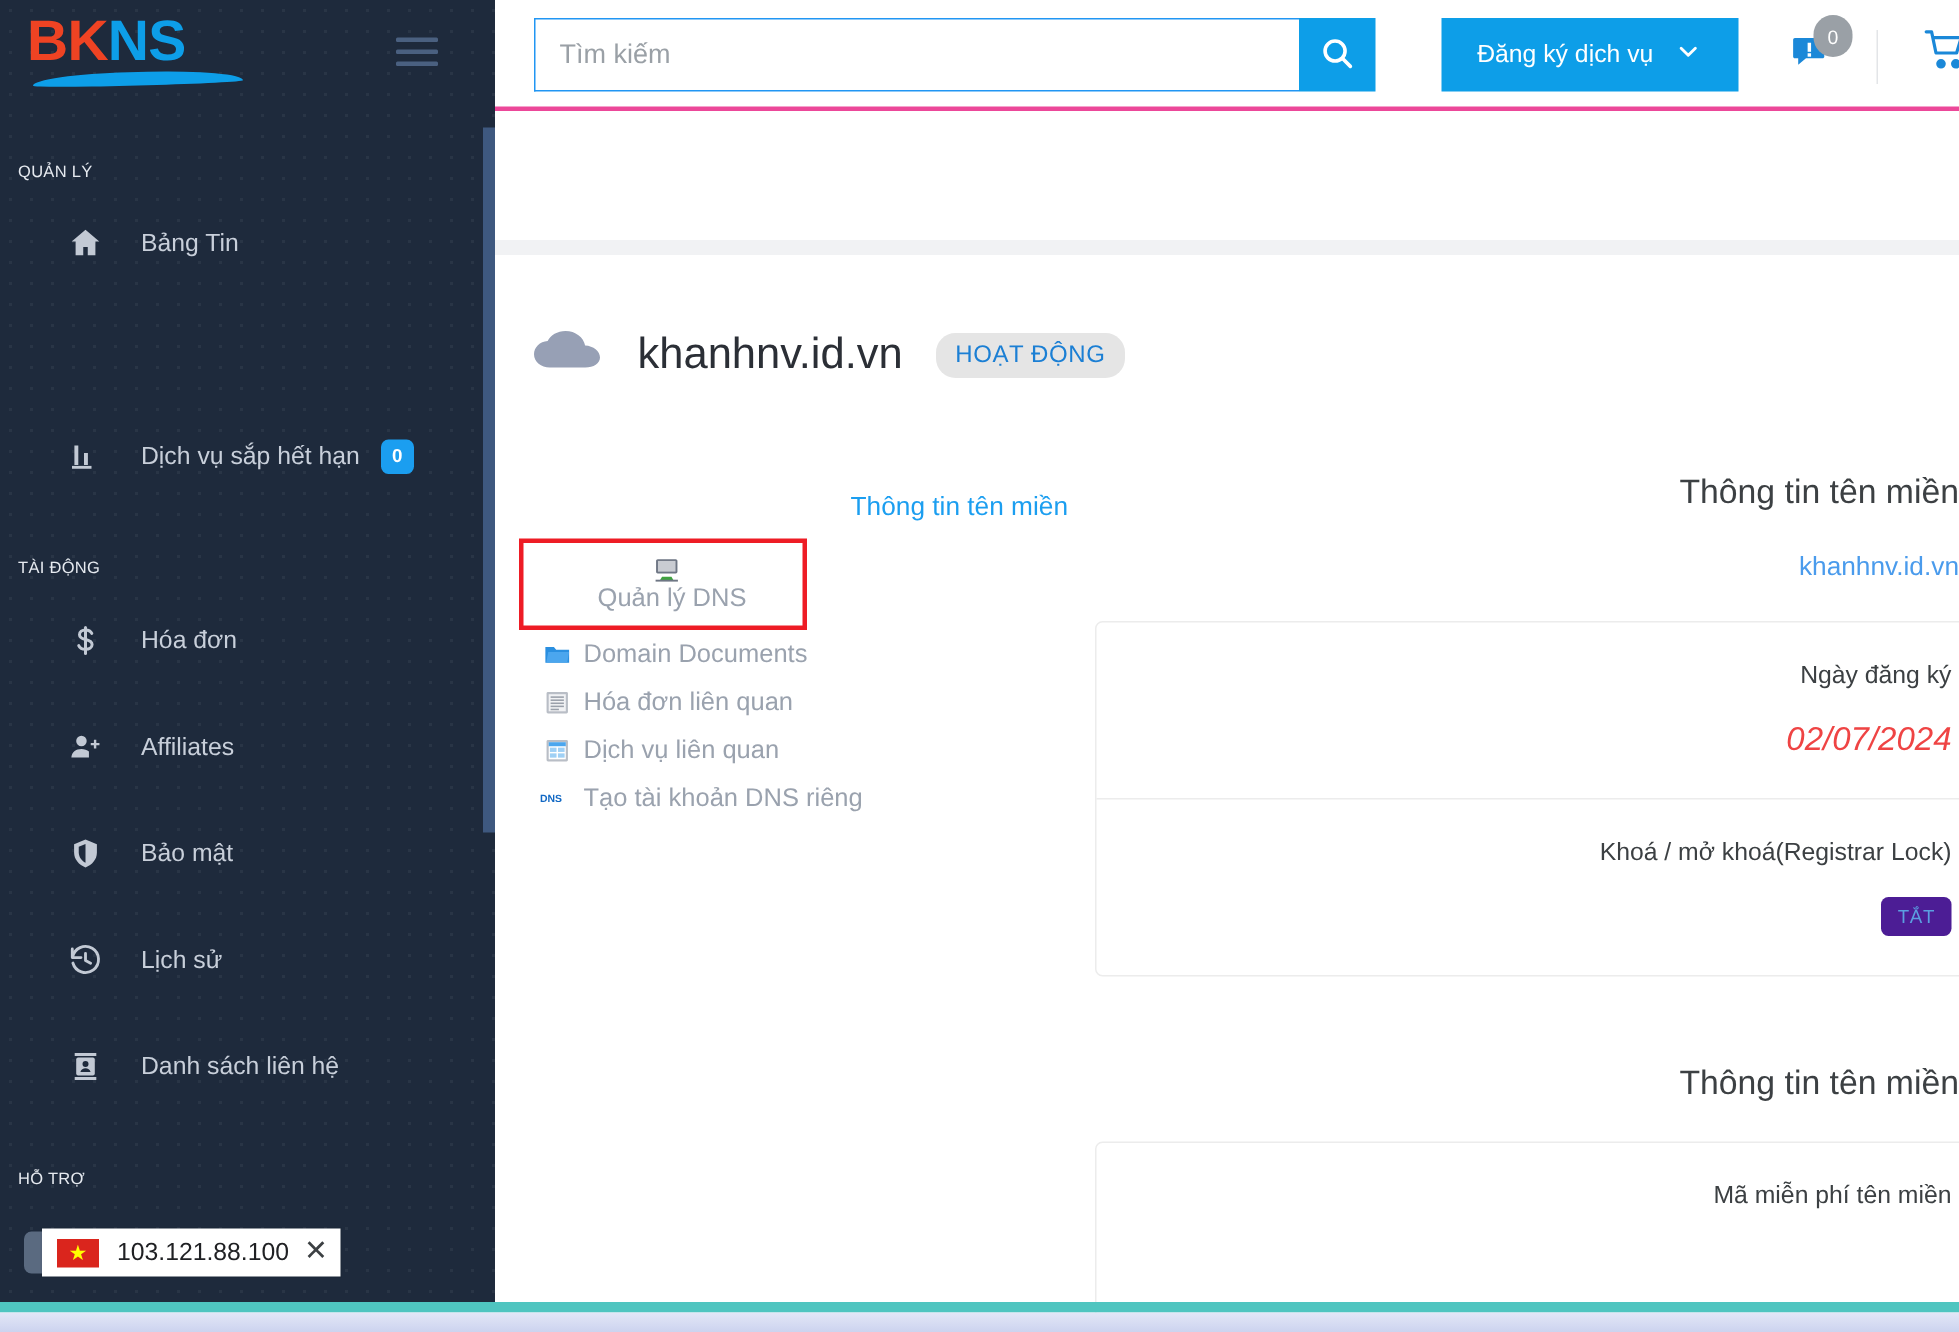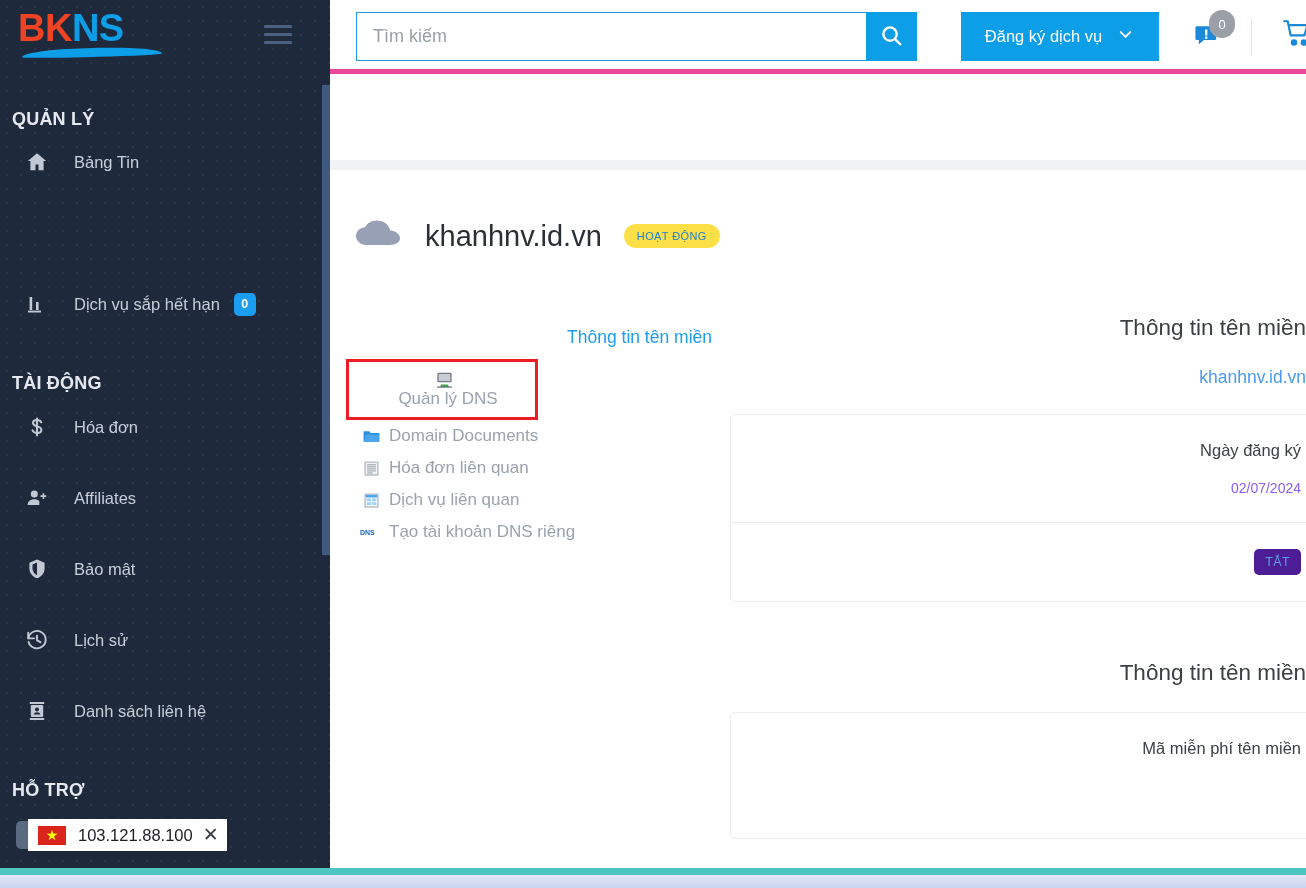--- a/index.html
+++ b/index.html
@@ -45,32 +45,33 @@
   }
   .hamburger {
     position: absolute; right: 38px; top: 25px;
     width: 28px; cursor: pointer;
   }
   .hamburger span {
     display: block; height: 3px; border-radius: 1px;
     background: #4a6080; margin-bottom: 5px;
   }
   .sb-section {
-    color: #e6eaf0; font-size: 18px; font-weight: bold;
+    color: #e6eaf0; font-size: 11px; font-weight: normal;
     letter-spacing: 0.2px;
     padding: 0 0 0 12px;
   }
   .sb-section.s1 { position: absolute; top: 109px; left: 0; }
   .sb-section.s2 { position: absolute; top: 373px; left: 0; }
   .sb-section.s3 { position: absolute; top: 780px; left: 0; }
 
   .sb-item {
     position: absolute; left: 0; width: 330px; height: 48px;
     display: flex; align-items: center;
     cursor: pointer;
+    padding-left: 20px;
   }
   .sb-ico {
     width: 34px; margin-left: 20px;
     display: flex; align-items: center; justify-content: center;
     color: #c2c9d4;
   }
   .sb-ico svg { display: block; }
   .sb-label {
     margin-left: 20px;
     color: #c8cfda; font-size: 16.5px;
@@ -131,21 +132,21 @@
     width: 8px; height: 470px;
     background: #3e587f; border-radius: 0;
     z-index: 30;
   }
 
   
   .header {
     position: absolute; left: 330px; top: 0;
     width: 976px; height: 74px;
     background: #ffffff;
-    border-bottom: 5px solid #ec4899;
+    border-bottom: 3px solid #ec4899;
   }
   .search-wrap {
     position: absolute; left: 26px; top: 12px;
     display: flex; height: 49px;
   }
   .search-input {
     width: 510px; height: 49px;
     border: 1px solid #2196f3; border-right: none;
     font-size: 18px; color: #3c4043;
     padding: 0 16px;
@@ -219,22 +220,22 @@
   .domain-head {
     position: absolute; left: 25px; top: 48px;
     display: flex; align-items: center;
   }
   .cloud-icon { margin-right: 24px; }
   .domain-name {
     font-size: 29px; color: #2b2f36; font-weight: normal;
   }
   .status-pill {
     margin-left: 22px;
-    background: #fde047; color: #1b7fd4;
-    font-size: 11px; letter-spacing: 0.4px;
+    background: #e5e5e5; color: #1b7fd4;
+    font-size: 16px; letter-spacing: 0.4px;
     border-radius: 13px;
     padding: 6px 13px;
     white-space: nowrap;
   }
 
   
   .menu-col { position: absolute; left: 22px; top: 155px; width: 360px; }
   .menu-head {
     color: #1b9ef0; font-size: 17.5px;
     padding: 2px 0 2px 8px; margin-bottom: 9px;
@@ -273,21 +274,21 @@
     border: 1px solid #ececec;
     border-radius: 5px;
     width: 600px;
   }
   .card-row {
     padding: 26px 28px;
     border-bottom: 1px solid #ececec;
   }
   .card-row:last-child { border-bottom: none; }
   .card-label { font-size: 16.5px; color: #3c4043; margin-bottom: 20px; }
-  .card-value { font-size: 14px; color: #8b5cf6; }
+  .card-value { font-size: 22px; color: #ef4444; font-style: italic; }
   .chip {
     display: inline-block;
     background: #4c1d95; color: #5b9fe0;
     font-size: 12.5px; letter-spacing: 0.4px;
     border-radius: 5px; padding: 6px 11px;
   }
   .section2 { margin-top: 58px; }
 
   
   .teal-bar {
@@ -552,20 +553,21 @@
     <div class="info-col">
       <div class="info-title">Thông tin tên miền</div>
       <a class="info-link">khanhnv.id.vn</a>
 
       <div class="card">
         <div class="card-row">
           <div class="card-label">Ngày đăng ký</div>
           <div class="card-value">02/07/2024</div>
         </div>
         <div class="card-row">
+          <div class="card-label">Khoá / mở khoá(Registrar Lock)</div>
           <span class="chip">TẮT</span>
         </div>
       </div>
 
       <div class="section2">
         <div class="info-title">Thông tin tên miền</div>
         <div class="card">
           <div class="card-row" style="padding-bottom:60px">
             <div class="card-label">Mã miễn phí tên miền</div>
           </div>

